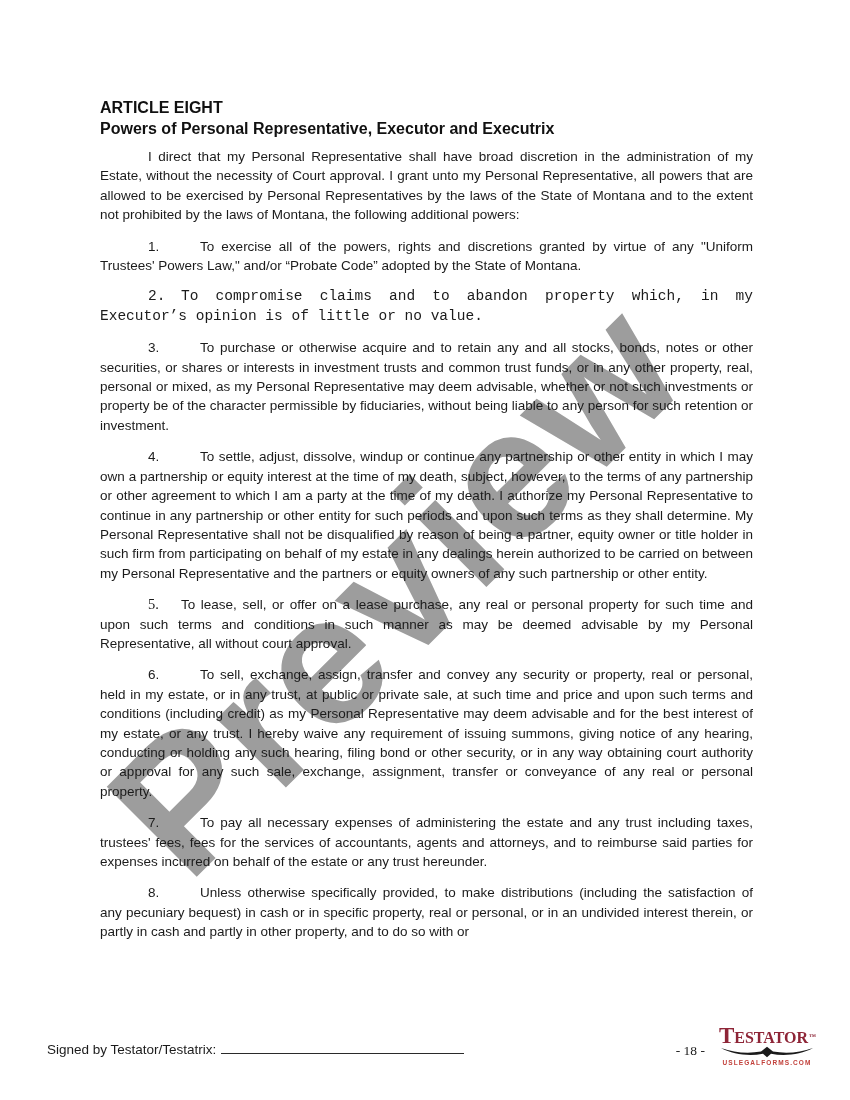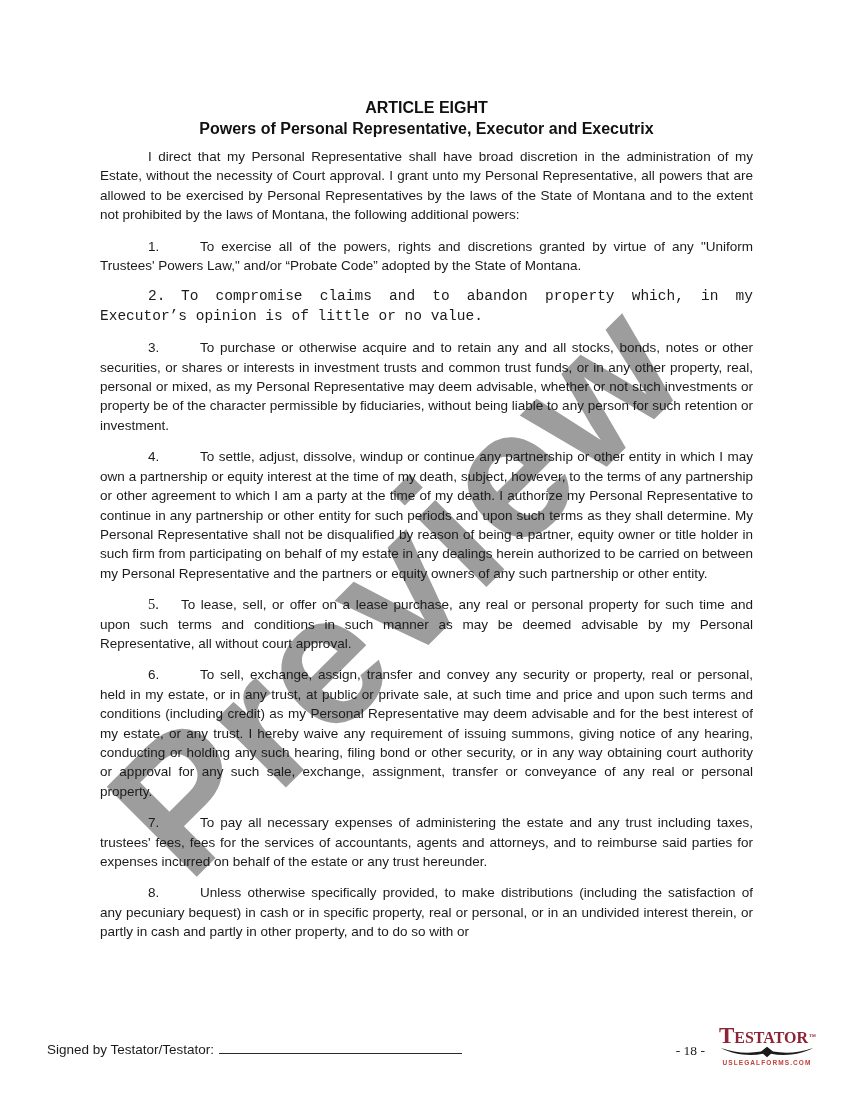--- a/index.html
+++ b/index.html
@@ -25,21 +25,21 @@
     z-index:0;
     user-select:none;
   }
   .content{
     position:absolute;
     left:100px;right:97px;top:97px;
     z-index:1;
   }
   .title1,.title2{
     font-size:16px;font-weight:bold;
-    text-align:center;margin:0;
+    text-align:left;margin:0;
     line-height:21px;color:#111111;
   }
   .title2{}
   .para{
     font-size:13.5px;
     line-height:19.4px;
     text-align:justify;
     text-indent:48px;
     margin:8px 0 12px 0;
     color:#1b1b1b;
@@ -144,21 +144,21 @@
 
     <p class="para"><span class="num">6.</span><span>To sell, exchange, assign, transfer and convey any security or property, real or personal, held in my estate, or in any trust, at public or private sale, at such time and price and upon such terms and conditions (including credit) as my Personal Representative may deem advisable and for the best interest of my estate, or any trust. I hereby waive any requirement of issuing summons, giving notice of any hearing, conducting or holding any such hearing, filing bond or other security, or in any way obtaining court authority or approval for any such sale, exchange, assignment, transfer or conveyance of any real or personal property.</span></p>
 
     <p class="para"><span class="num">7.</span><span>To pay all necessary expenses of administering the estate and any trust including taxes, trustees' fees, fees for the services of accountants, agents and attorneys, and to reimburse said parties for expenses incurred on behalf of the estate or any trust hereunder.</span></p>
 
     <p class="para"><span class="num">8.</span><span>Unless otherwise specifically provided, to make distributions (including the satisfaction of any pecuniary bequest) in cash or in specific property, real or personal, or in an undivided interest therein, or partly in cash and partly in other property, and to do so with or</span></p>
   </div>
 
   <div class="footer">
     <div class="sig">
-      <span>Signed by Testator/Testator:</span><span class="sigline"></span>
+      <span>Signed by Testator/Testatrix:</span><span class="sigline"></span>
     </div>
     <div class="footer-right">
       <span class="pagenum">- 18 -</span>
       <div class="logo">
         <div class="logo-top"><span>Testator</span><span class="logo-tm">™</span></div>
         <svg class="eagle" width="94" height="12" viewBox="0 0 94 12">
           <path d="M1,2 C13,8.5 29,10.5 43,7.8 L47,11.2 L51,7.8 C65,10.5 81,8.5 93,2 C80,6.8 66,7.8 53,5.6 L47,0.8 L41,5.6 C28,7.8 14,6.8 1,2 Z" fill="#1a1a1a"></path>
         </svg>
         <div class="logo-site">USLEGALFORMS.COM</div>
       </div>

